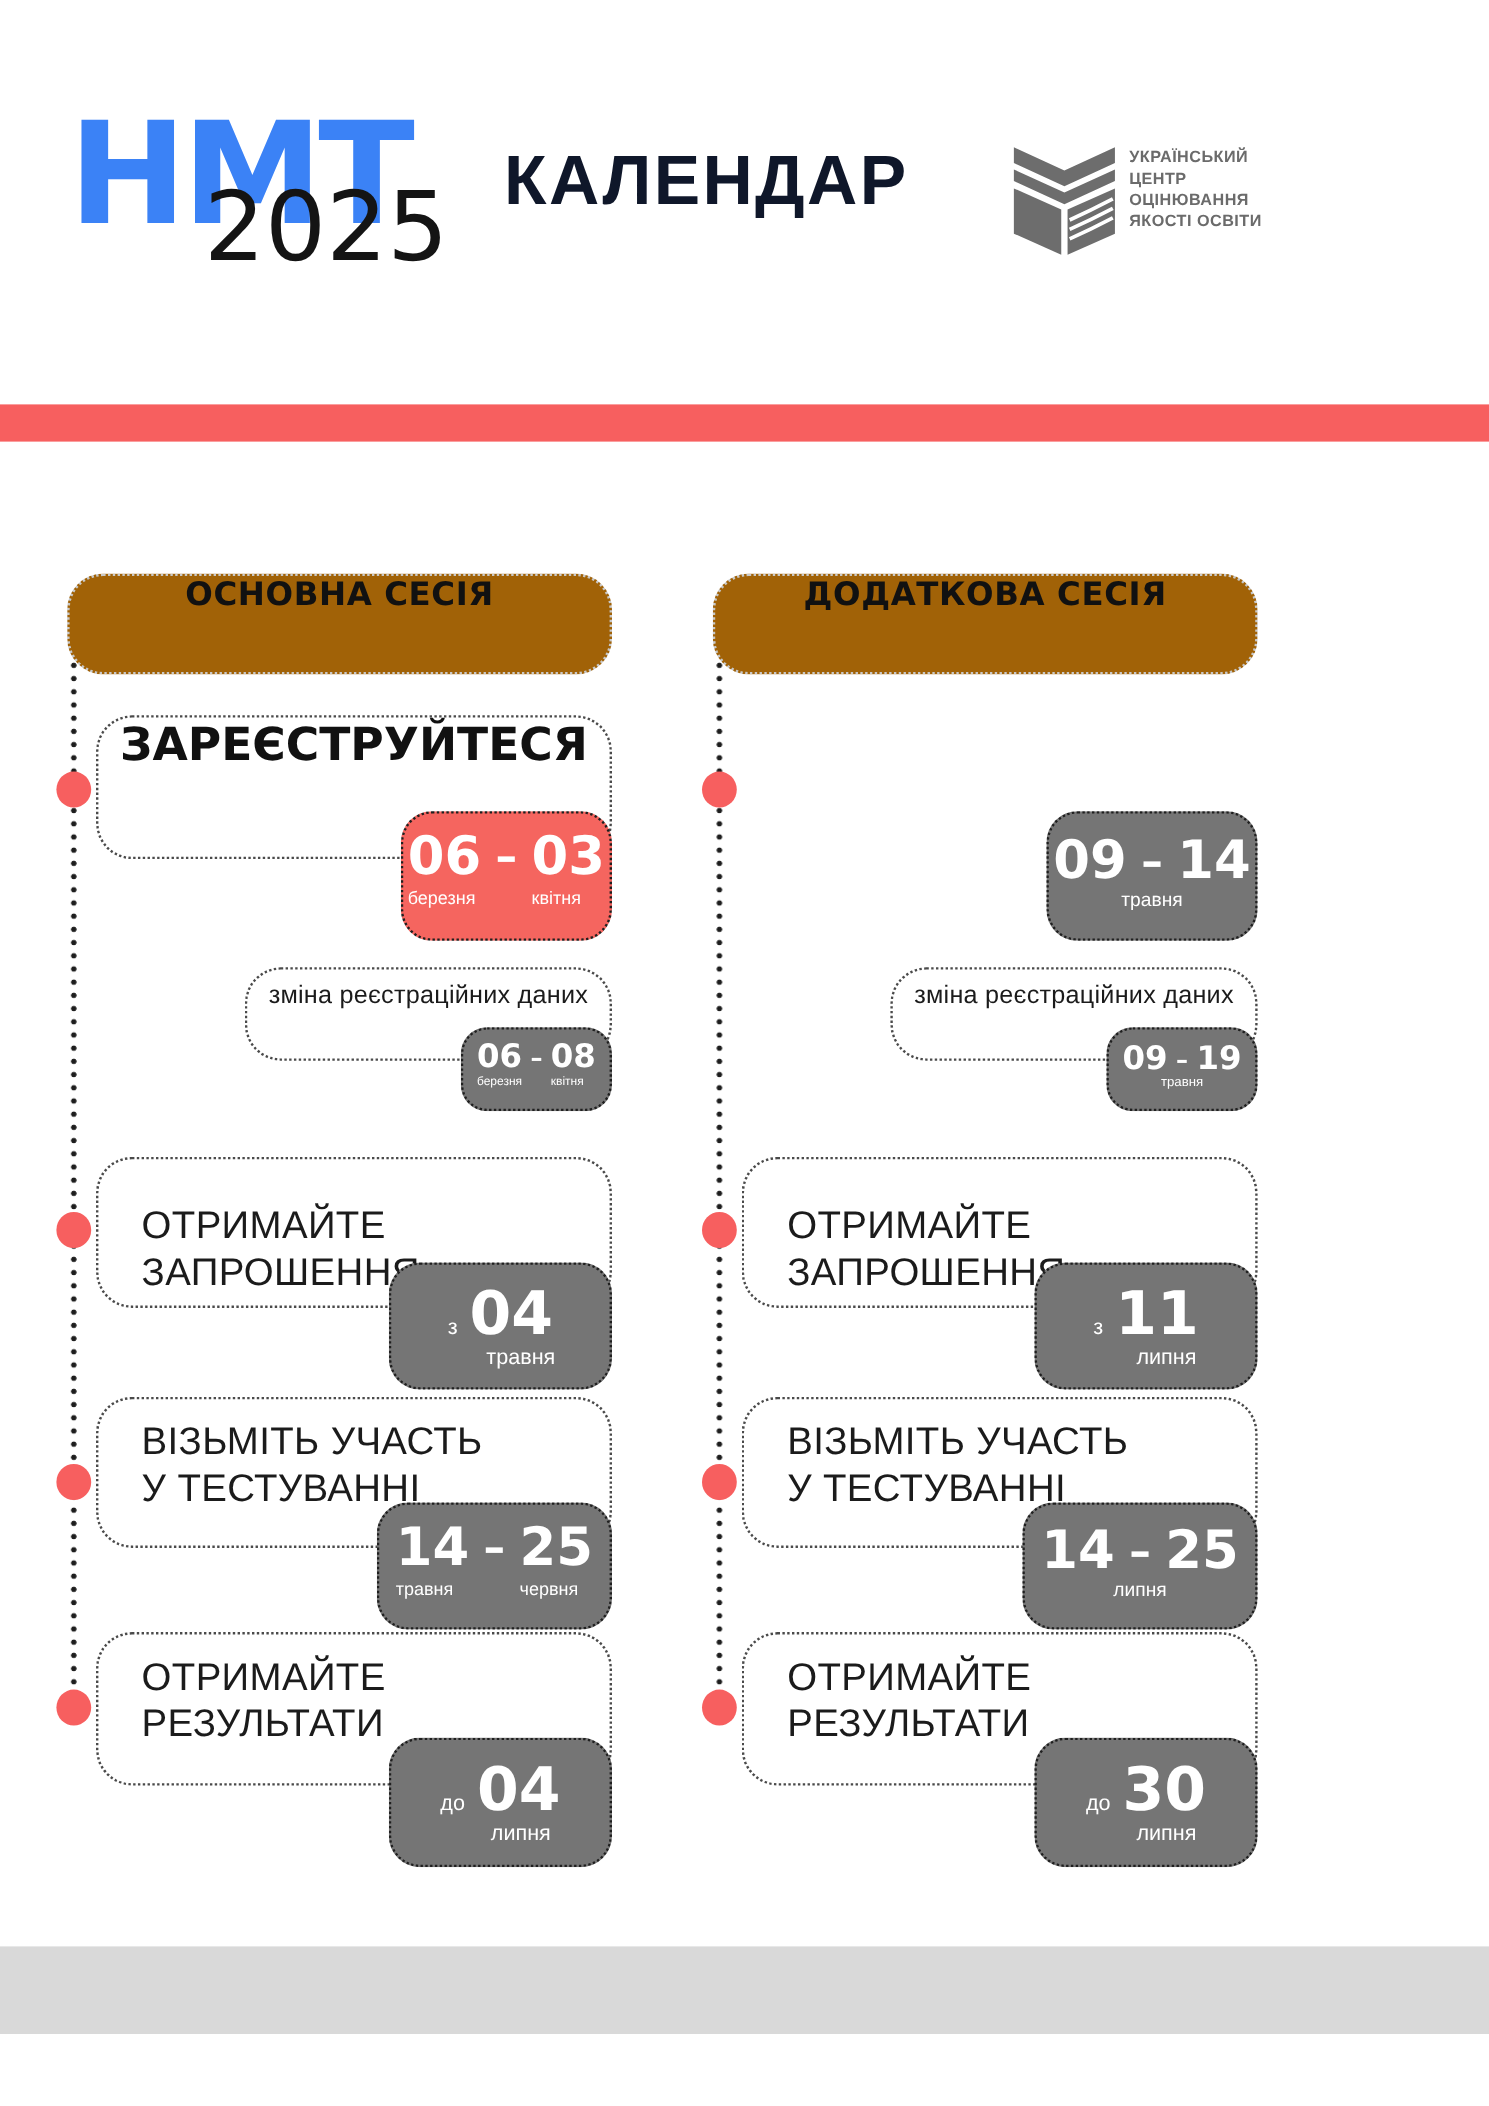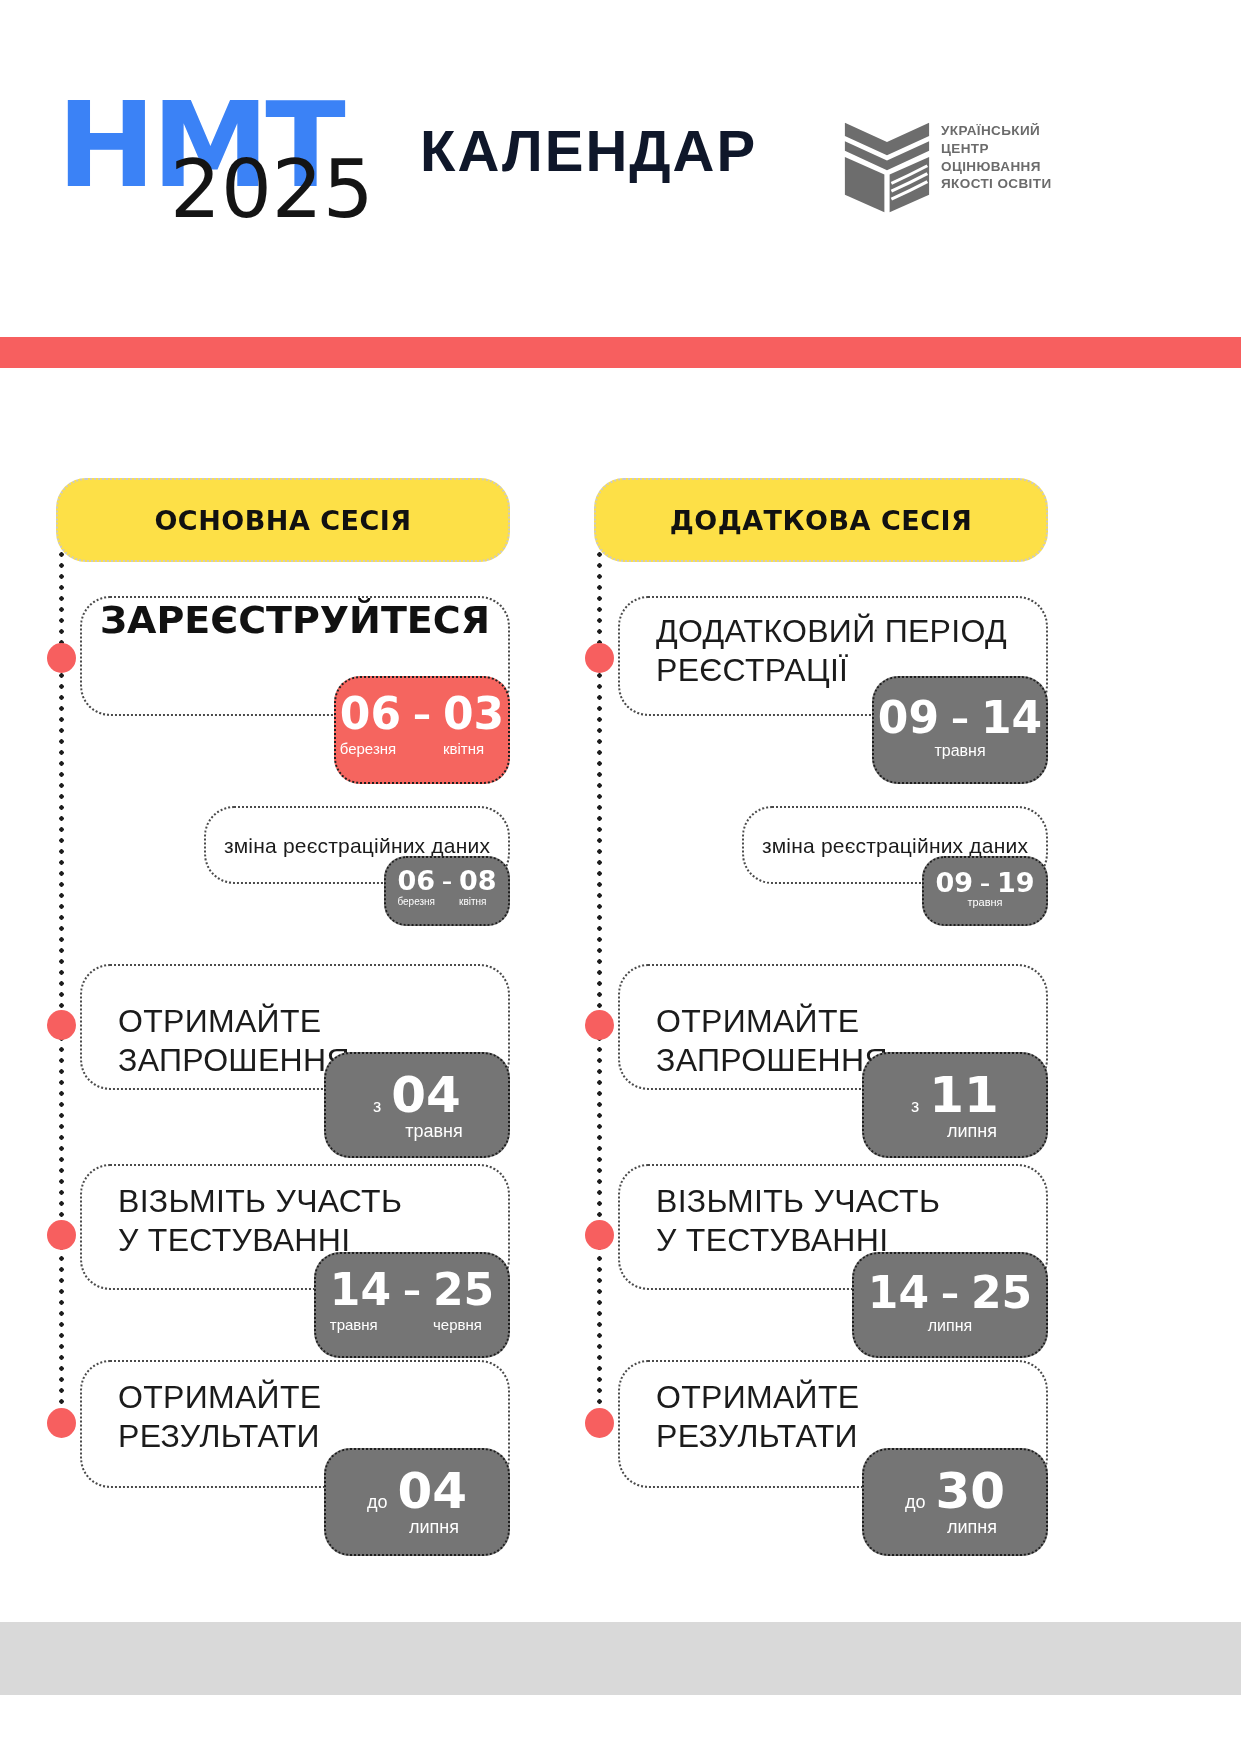--- a/index.html
+++ b/index.html
@@ -13,40 +13,40 @@
         font-weight:400;font-size:80px;line-height:1;color:#141414;z-index:2;}
   .cal-title{position:absolute;left:420px;top:122px;font-family:Liberation Sans, sans-serif;
         font-weight:800;font-size:58px;line-height:1;color:#0f172a;letter-spacing:2px;}
   .logo{position:absolute;left:843px;top:114px;display:flex;gap:10px;align-items:flex-start;}
   .logo svg{display:block;}
   .logo-text{font-size:13.5px;font-weight:800;color:#6b6b6b;letter-spacing:.4px;line-height:1.32;padding-top:8px;}
 
   .accent-bar{position:absolute;left:0;top:337px;width:1241px;height:31px;background:#F75F5F;}
 
   
-  .tint-card{position:absolute;height:84px;width:454px;background:#fde047;
+  .tint-card{position:absolute;height:84px;width:454px;background:#a16207;
      border:2px dotted #c9c9c9;border-radius:30px;box-sizing:border-box;
-     display:flex;align-items:center;justify-content:center;z-index:2;}
+     display:flex;justify-content:center;z-index:2;}
   .tint-card .stitle{font-family:"DejaVu Sans",sans-serif;font-weight:800;font-size:27px;color:#111;letter-spacing:.5px;}
 
   
   .vline{position:absolute;width:5px;top:540px;height:896px;z-index:1;
      background-image:radial-gradient(circle at 2.5px 3.5px,#1d1d1d 2px,transparent 2.5px);
      background-size:5px 11px;background-repeat:repeat-y;}
   .tdot{position:absolute;width:29px;height:30px;border-radius:50%;background:#F75F5F;z-index:3;}
 
   
   .card{position:absolute;background:#ffffff;border:2px dotted #4a4a4a;border-radius:30px;
      box-sizing:border-box;z-index:2;}
   .big-title{font-family:"DejaVu Sans",sans-serif;font-weight:800;font-size:38px;color:#111;
      text-align:center;letter-spacing:0px;}
   .med-title{font-weight:400;font-size:32px;color:#1b1b1b;letter-spacing:.3px;line-height:1.22;margin:0 0 0 36px;}
   .mt-pad1{margin-top:36px;}
   .mt-pad2{margin-top:16px;}
-  .small-title{font-weight:400;font-size:21px;color:#1b1b1b;text-align:center;margin-top:26px;letter-spacing:.2px;}
+  .small-title{font-weight:400;font-size:21px;color:#1b1b1b;text-align:center;margin-top:10px;letter-spacing:.2px;}
 
   
   .badge{position:absolute;border-radius:26px;border:2px dotted #1f1f1f;box-sizing:border-box;
      color:#ffffff;z-index:4;font-family:"DejaVu Sans",sans-serif;}
   .badge.red{background:#F5655F;}
   .badge.gray{background:#757575;}
   .rb-row{display:flex;justify-content:center;align-items:flex-start;gap:12px;margin-top:14px;}
   .stack{text-align:left;}
   .num{font-weight:800;font-size:44px;line-height:1;}
   .month{font-weight:400;font-size:15px;margin-top:4px;font-family:"Liberation Sans",sans-serif;}
@@ -190,25 +190,20 @@
 
   <div class="tint-card" style="left:594px;top:478px;">
     <div class="stitle">ДОДАТКОВА СЕСІЯ</div>
   </div>
   <div class="vline" style="left:597px;"></div>
   <div class="tdot" style="left:585px;top:643px;"></div>
   <div class="tdot" style="left:585px;top:1010px;"></div>
   <div class="tdot" style="left:585px;top:1220px;"></div>
   <div class="tdot" style="left:585px;top:1408px;"></div>
 
-  <div class="card" style="left:618px;top:596px;width:430px;height:120px;">
-    <div class="med-title" style="margin-top:14px;">
-      <span>ДОДАТКОВИЙ ПЕРІОД</span><br><span>РЕЄСТРАЦІЇ</span>
-    </div>
-  </div>
   <div class="badge gray" style="left:872px;top:676px;width:176px;height:108px;">
     <div class="rb-row" style="margin-top:18px;">
       <div class="num">09</div>
       <div class="dash">–</div>
       <div class="num">14</div>
     </div>
     <div class="center-month">травня</div>
   </div>
 
   <div class="card" style="left:742px;top:806px;width:306px;height:78px;">

